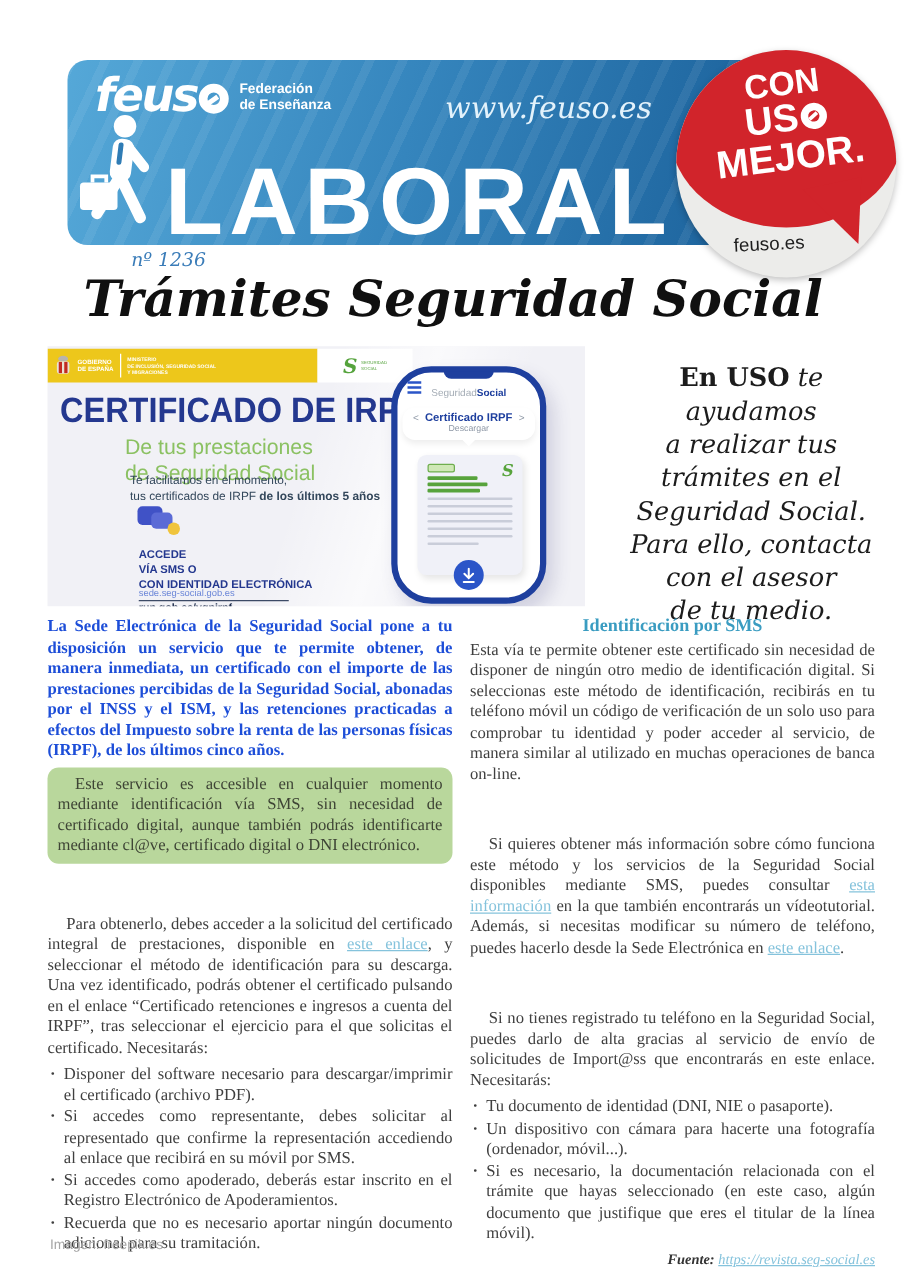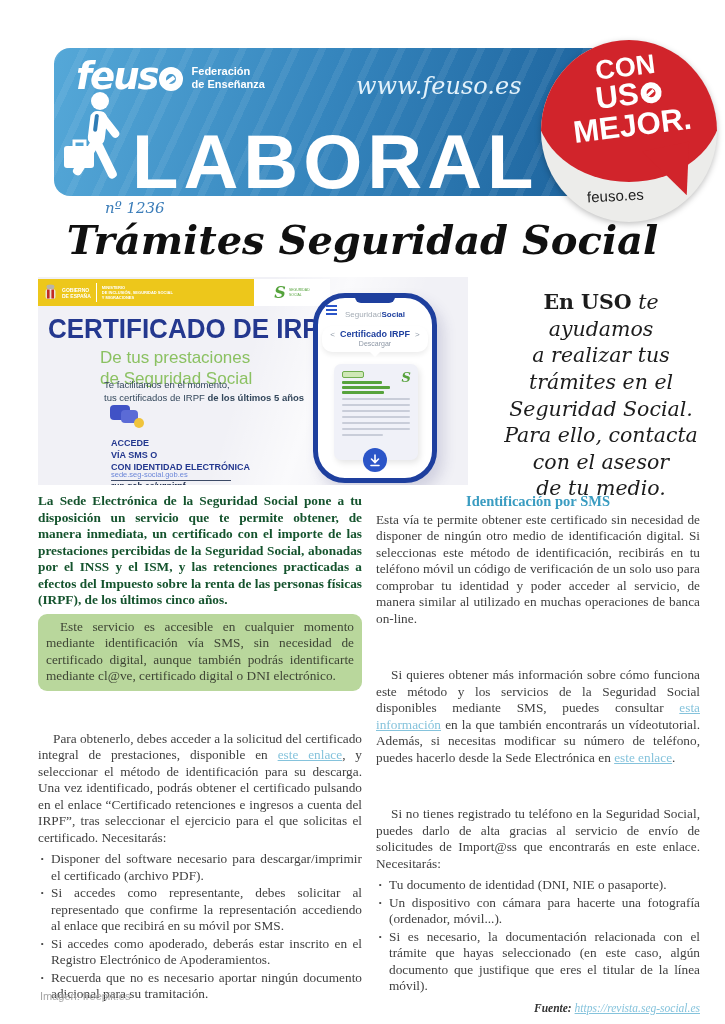--- a/index.html
+++ b/index.html
@@ -122,21 +122,21 @@
   
   .quote{ flex:1; padding:12px 2px 0 26px; text-align:center; font-family:"DejaVu Serif",serif;
           font-style:italic; font-size:20.5px; line-height:1.3; color:#1c1c1c;}
   .quote b{ font-style:normal; }
 
   
   .columns{ position:absolute; top:493px; left:38px; width:662px; display:flex; gap:14px;}
   .col{ width:324px; font-size:13.3px; line-height:16.5px; color:#3f3f3f; text-align:justify;}
   .col p{ margin-bottom:5px;}
   .indent{ text-indent:15px;margin-top:40px;}
-  .p-bold{ font-weight:bold; color:#14532d;}
+  .p-bold{ font-weight:bold; color:#1d4ed8;}
   .highlight{ background:#b9d79c; border-radius:9px; padding:5px 8px 6px; margin:2px 0 6px;
           color:#3e4435; text-indent:14px;}
   a.lnk{ color:#85c3dc; text-decoration:underline; }
   .col ul{ list-style:none; }
   .col li{ position:relative; padding-left:13px; margin-bottom:1px;}
   .col li::before{ content:"·"; position:absolute; left:2px; top:0; font-weight:bold; color:#3f3f3f;}
   .sms-head{ color:#3a9cc1; font-size:14.5px; margin-bottom:2px; text-align:center;}
   .fuente{ text-align:right; font-style:italic; font-size:11.5px; margin-top:5px; color:#333;}
   .fuente b{ font-weight:bold;}
   .fuente a{ color:#85c3dc; text-decoration:underline; font-style:italic;margin-top:16px;}

